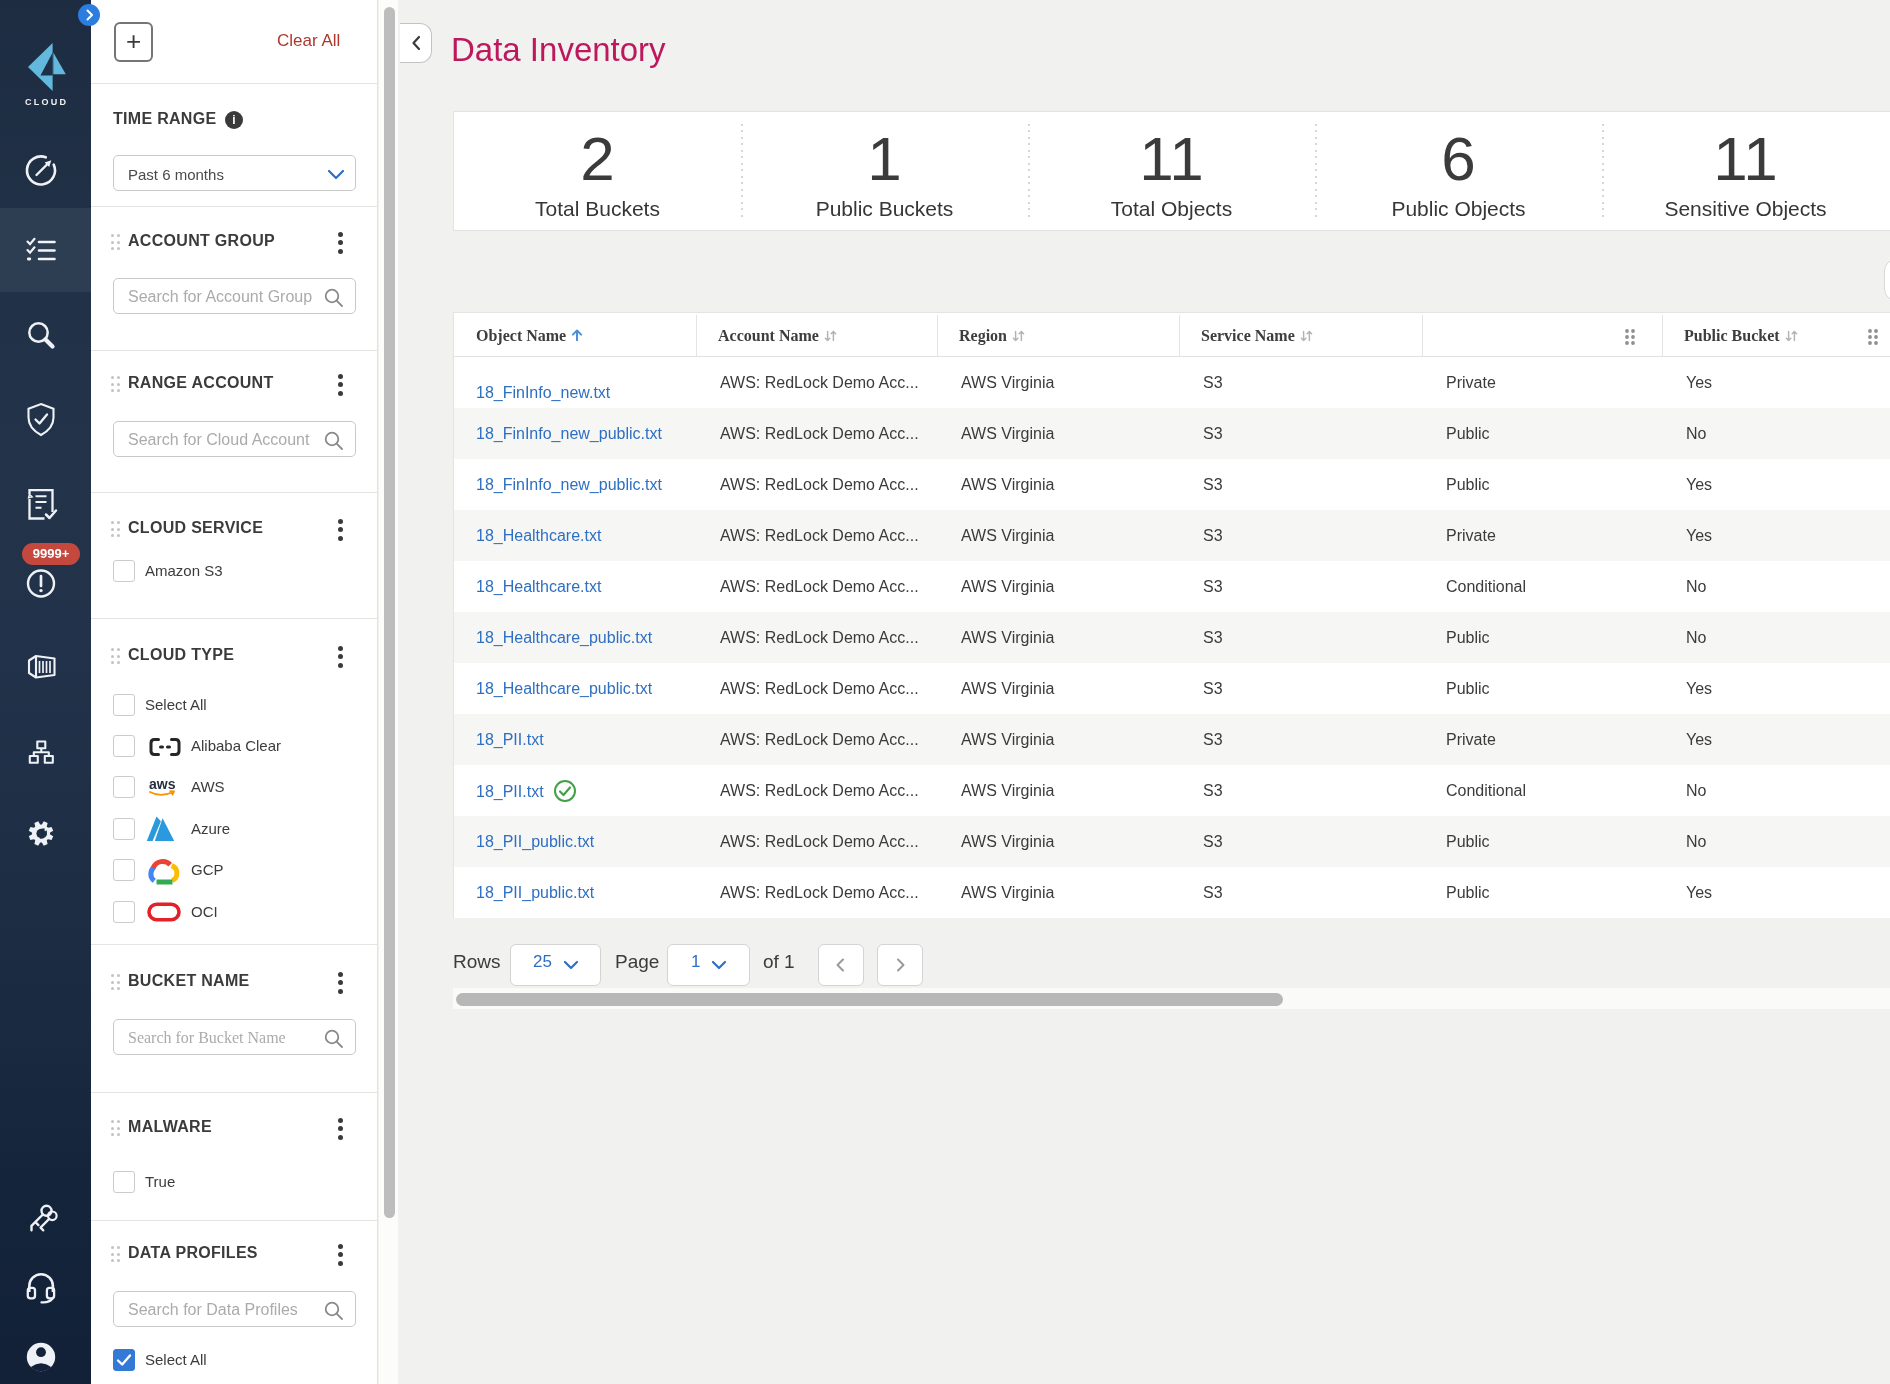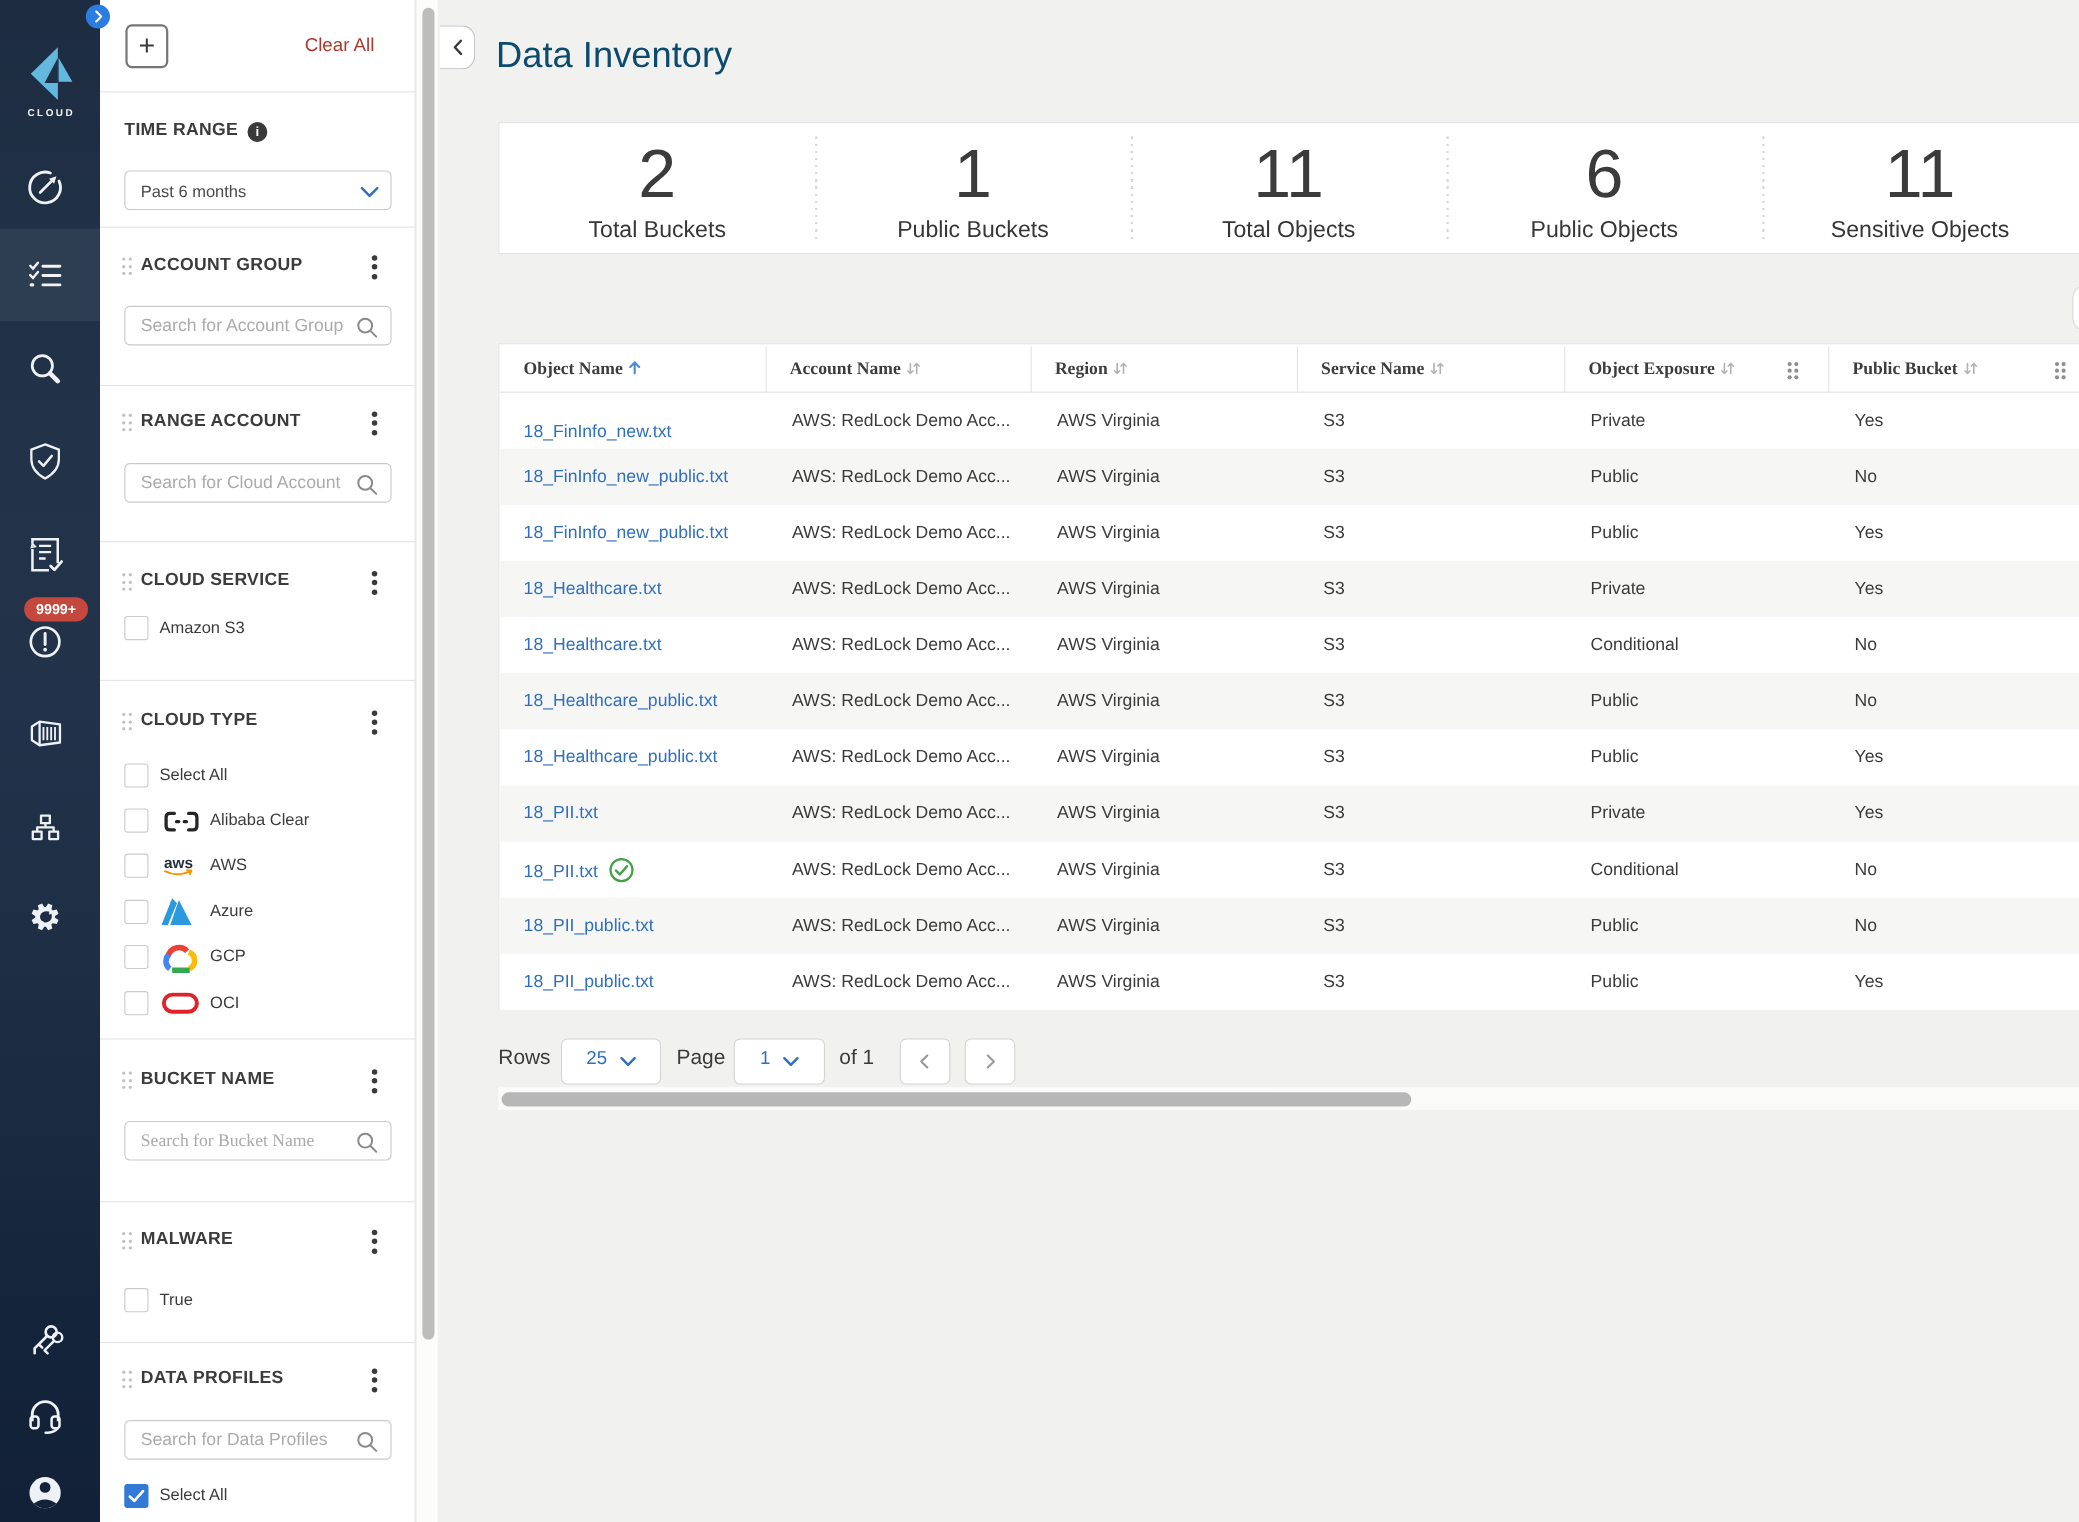--- a/index.html
+++ b/index.html
@@ -27,21 +27,21 @@
 .cblabel { position:absolute; font-size:15px; color:#3c3c3c; }
 .mag { position:absolute; right:10px; top:8px; }
 
 
 #vscroll-strip { left:379px; top:0; width:19px; height:1384px; background:#fcfcfb; }
 #vscroll { left:384px; top:7px; width:11px; height:1211px; background:#bdbdbd; border-radius:6px; }
 
 
 #main { left:398px; top:0; width:1492px; height:1384px; background:#f1f1f0; }
 #backbtn { left:2px; top:23px; width:32px; height:40px; background:#fff; border:1px solid #c2c2c2; border-left:none; border-radius:0 12px 12px 0; }
-#title { left:53px; top:31px; font-size:33px; color:#0c4a6e; font-weight:400; }
+#title { left:53px; top:31px; font-size:33px; color:#be185d; font-weight:400; }
 
 #stats { left:55px; top:111px; width:1437px; height:120px; background:#fff; border:1px solid #e3e3e3; border-right:none; }
 .stat { position:absolute; top:0; width:287px; height:120px; text-align:center; }
 .stat .num { position:absolute; top:15px; width:100%; font-size:62px; line-height:64px; color:#3b3b3b; }
 .stat .lab { position:absolute; top:86px; width:100%; font-size:21px; line-height:22px; color:#363636; }
 .sdot { position:absolute; top:12px; height:96px; width:2px; background:repeating-linear-gradient(180deg,#d6d6d6 0 2px,rgba(0,0,0,0) 2px 6.5px); }
 
 #cutbtn { left:1486px; top:259px; width:30px; height:42px; background:#fff; border:1px solid #d8d8d8; border-radius:12px 0 0 12px; }
 
 #tablecard { left:55px; top:312px; width:1437px; height:606px; background:#fff; border-top:1px solid #e4e4e3; border-left:1px solid #e4e4e3; }
@@ -443,28 +443,20 @@
           </svg></span>
       </div>
     <div class="th" style="left:725px;width:243px;">
         <span class="lbl">Service Name <svg class="sortic" width="15" height="14" viewBox="0 0 18 17" style="vertical-align:-2px;">
             <g stroke="#b3b3b3" stroke-width="1.8" fill="none" stroke-linecap="round" stroke-linejoin="round">
               <path d="M5.5 3 V14 M2.8 11.2 L5.5 14 L8.2 11.2"></path>
               <path d="M12.5 14 V3 M9.8 5.8 L12.5 3 L15.2 5.8"></path>
             </g>
           </svg></span>
       </div>
-    <div class="th" style="left:968px;width:240px;">
-        <span class="lbl">Object Exposure <svg class="sortic" width="15" height="14" viewBox="0 0 18 17" style="vertical-align:-2px;">
-            <g stroke="#b3b3b3" stroke-width="1.8" fill="none" stroke-linecap="round" stroke-linejoin="round">
-              <path d="M5.5 3 V14 M2.8 11.2 L5.5 14 L8.2 11.2"></path>
-              <path d="M12.5 14 V3 M9.8 5.8 L12.5 3 L15.2 5.8"></path>
-            </g>
-          </svg></span>
-      </div>
     <div class="th" style="left:1208px;width:229px;">
         <span class="lbl">Public Bucket <svg class="sortic" width="15" height="14" viewBox="0 0 18 17" style="vertical-align:-2px;">
             <g stroke="#b3b3b3" stroke-width="1.8" fill="none" stroke-linecap="round" stroke-linejoin="round">
               <path d="M5.5 3 V14 M2.8 11.2 L5.5 14 L8.2 11.2"></path>
               <path d="M12.5 14 V3 M9.8 5.8 L12.5 3 L15.2 5.8"></path>
             </g>
           </svg></span>
       </div>
     <svg class="abs" style="left:1170px;top:15px;" width="12" height="18" viewBox="0 0 12 18">
         <g fill="#8f8f8f">

